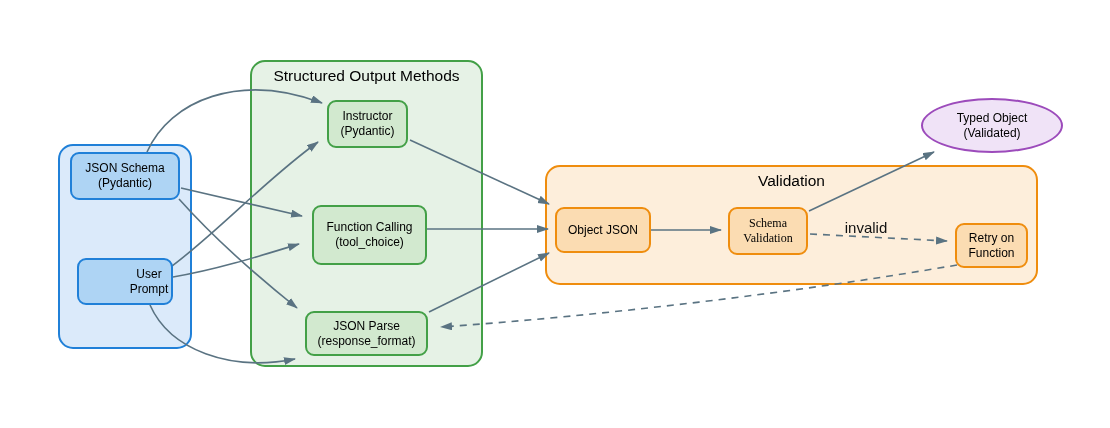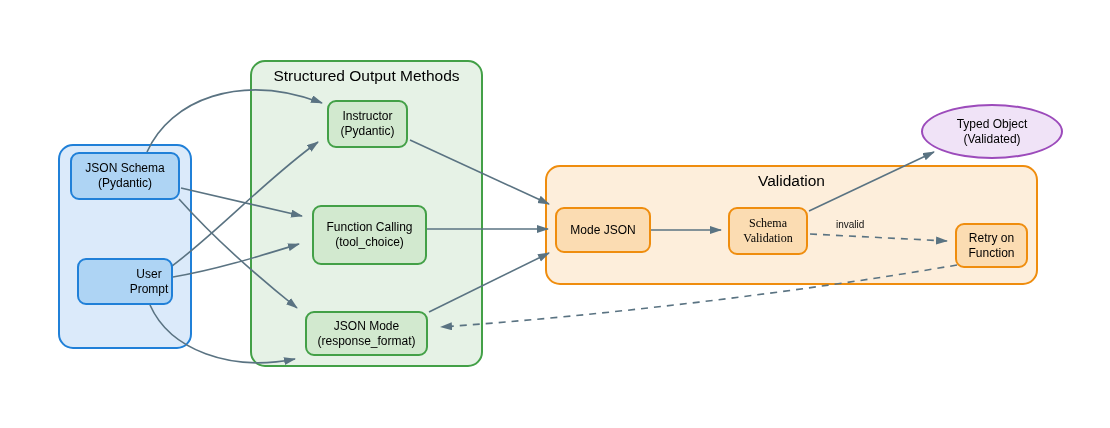--- a/index.html
+++ b/index.html
@@ -23,21 +23,21 @@
   }
   .node.blue{background:var(--input-node-fill);border-color:var(--input-stroke);text-align:center;}
   .node.green{background:var(--methods-node-fill);border-color:var(--methods-stroke);}
   .node.orange{background:var(--validation-node-fill);border-color:var(--validation-stroke);}
   .node.purple{background:var(--result-fill);border-color:var(--result-stroke);border-radius:50%;}
   svg.edges{position:absolute;left:0;top:0;z-index:2;pointer-events:none;}
   .edge{fill:none;stroke:var(--edge-color);stroke-width:1.6;marker-end:url(#arrowhead);}
   .edge.dashed{stroke-dasharray:7 6;}
   #arrow-tri{fill:var(--edge-color);}
   .edge-label{
-    position:absolute;z-index:4;font-size:10px;color:#111;text-align:left;
+    position:absolute;z-index:4;font-size:15px;color:#111;text-align:center;
   }
 </style>
 </head>
 <body>
 
 <div class="canvas">
 
   <div class="group input" style="left:58px;top:112px;width:134px;height:205px;">
     <div class="group-title">Input</div>
   </div>
@@ -75,29 +75,29 @@
 (Pydantic)</div>
 
   <div class="node blue" style="left:77px;top:258px;width:96px;height:47px;padding-left:48px;">User Prompt</div>
 
   <div class="node green" style="left:327px;top:100px;width:81px;height:48px;">Instructor
 (Pydantic)</div>
 
   <div class="node green" style="left:312px;top:205px;width:115px;height:60px;">Function Calling
 (tool_choice)</div>
 
-  <div class="node green" style="left:305px;top:311px;width:123px;height:45px;">JSON Mode
+  <div class="node green" style="left:305px;top:311px;width:123px;height:45px;">JSON Parse
 (response_format)</div>
 
-  <div class="node orange" style="left:555px;top:207px;width:96px;height:46px;">Mode JSON</div>
+  <div class="node orange" style="left:555px;top:207px;width:96px;height:46px;">Object JSON</div>
 
   <div class="node orange" style="left:728px;top:207px;width:80px;height:48px;font-family:Liberation Serif, serif;">Schema
 Validation</div>
 
   <div class="node orange" style="left:955px;top:223px;width:73px;height:45px;">Retry on
 Function</div>
 
-  <div class="node purple" style="left:921px;top:104px;width:142px;height:55px;">Typed Object
+  <div class="node purple" style="left:921px;top:98px;width:142px;height:55px;">Typed Object
 (Validated)</div>
 
   <div class="edge-label" style="left:836px;top:219px;width:60px;">invalid</div>
 
 </div>
 
 </body></html>

